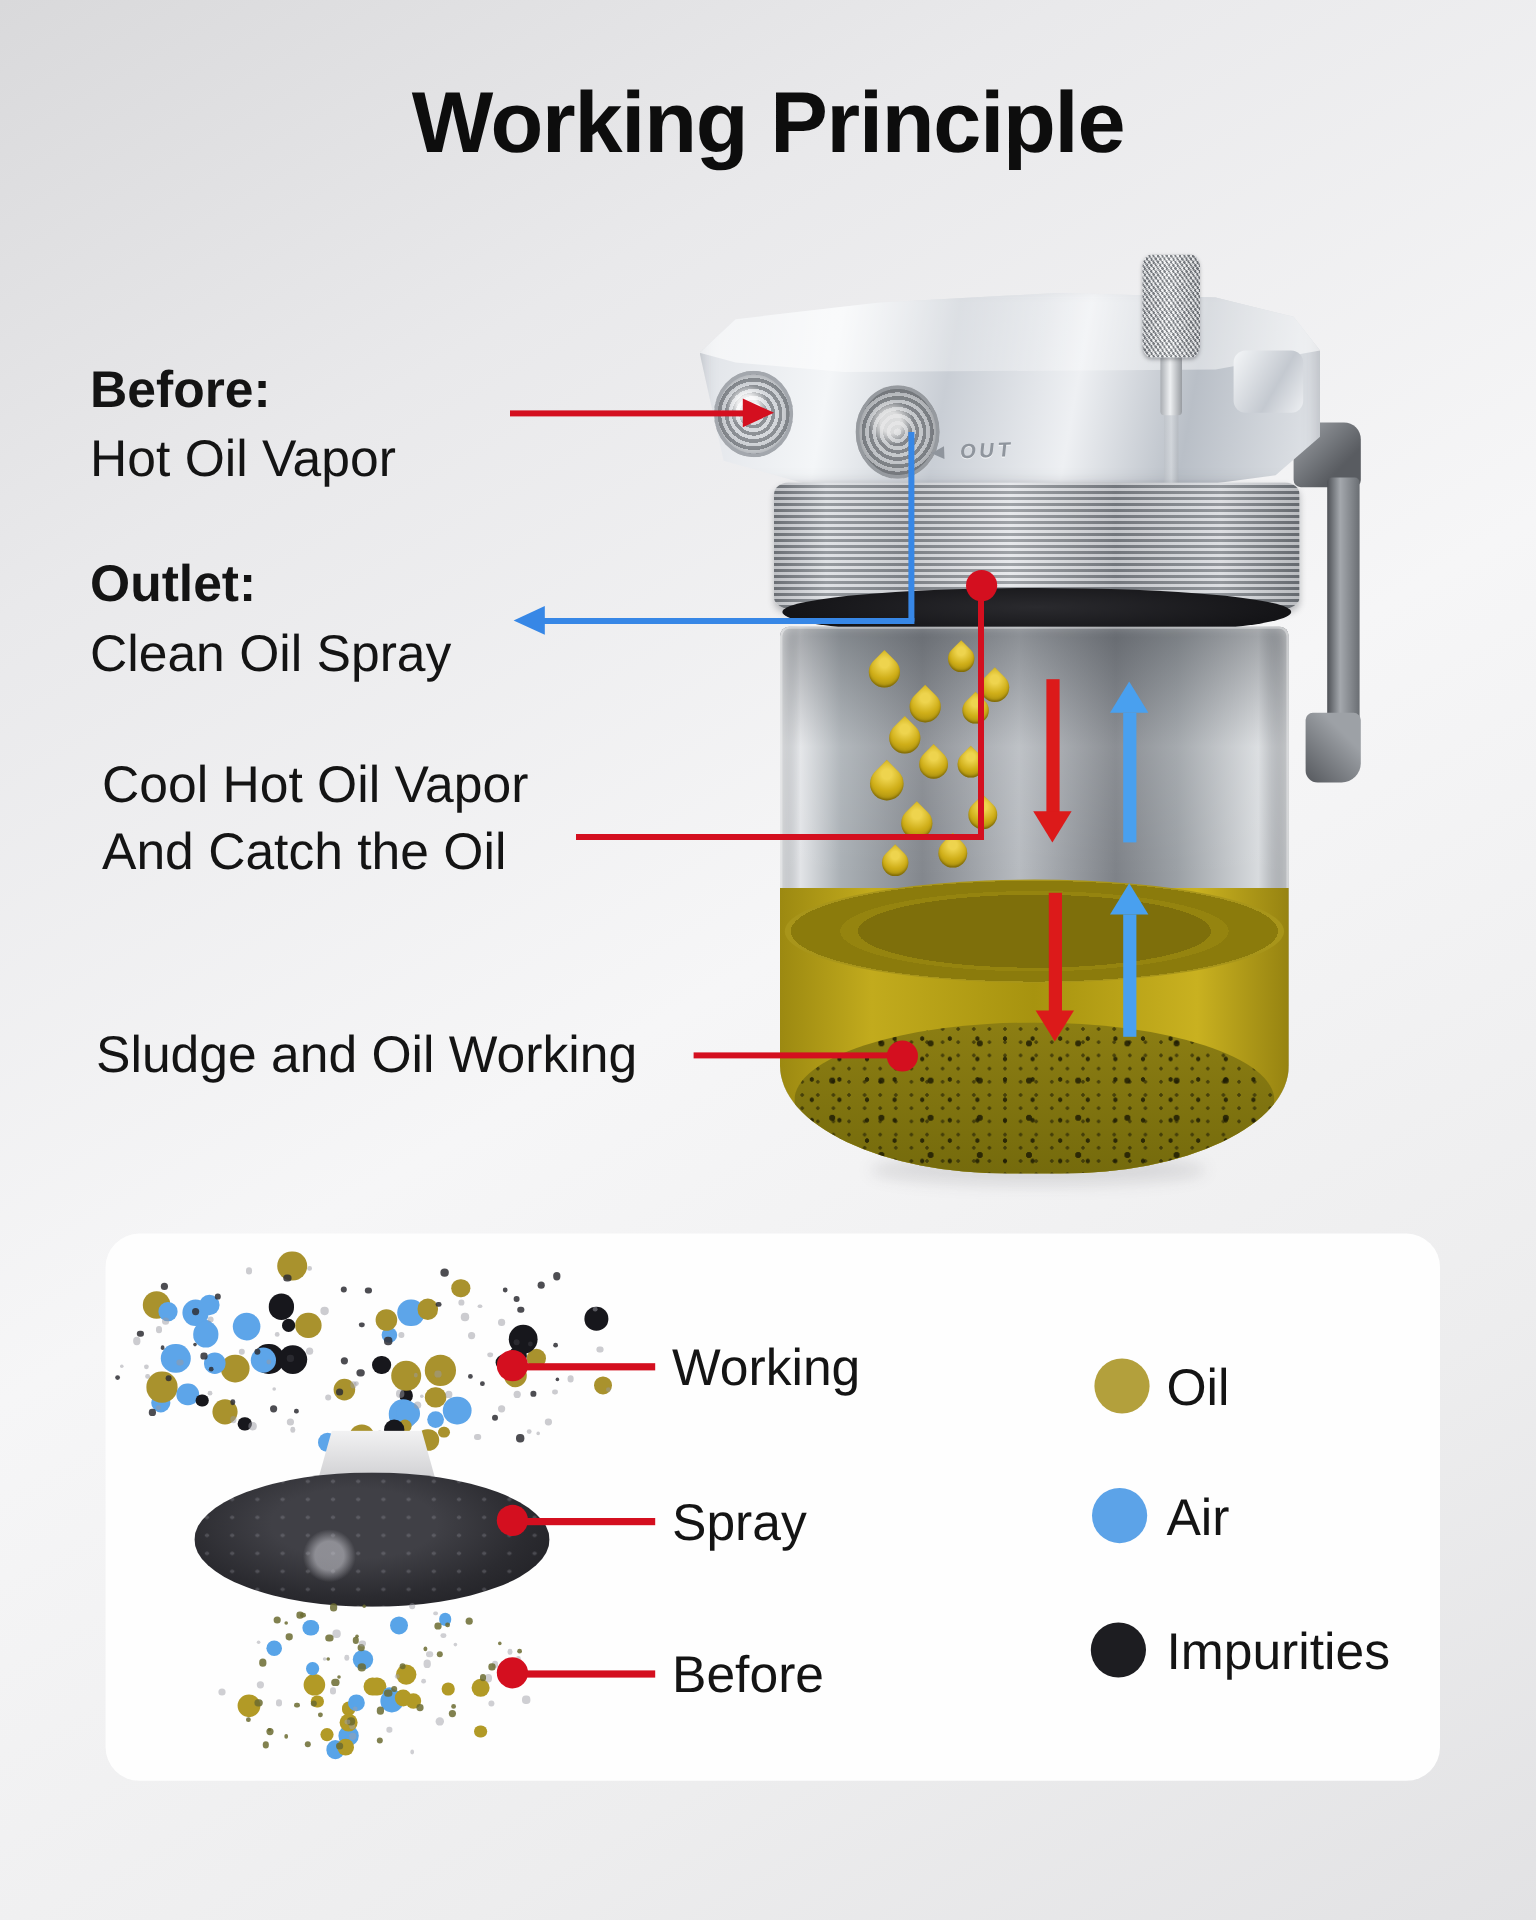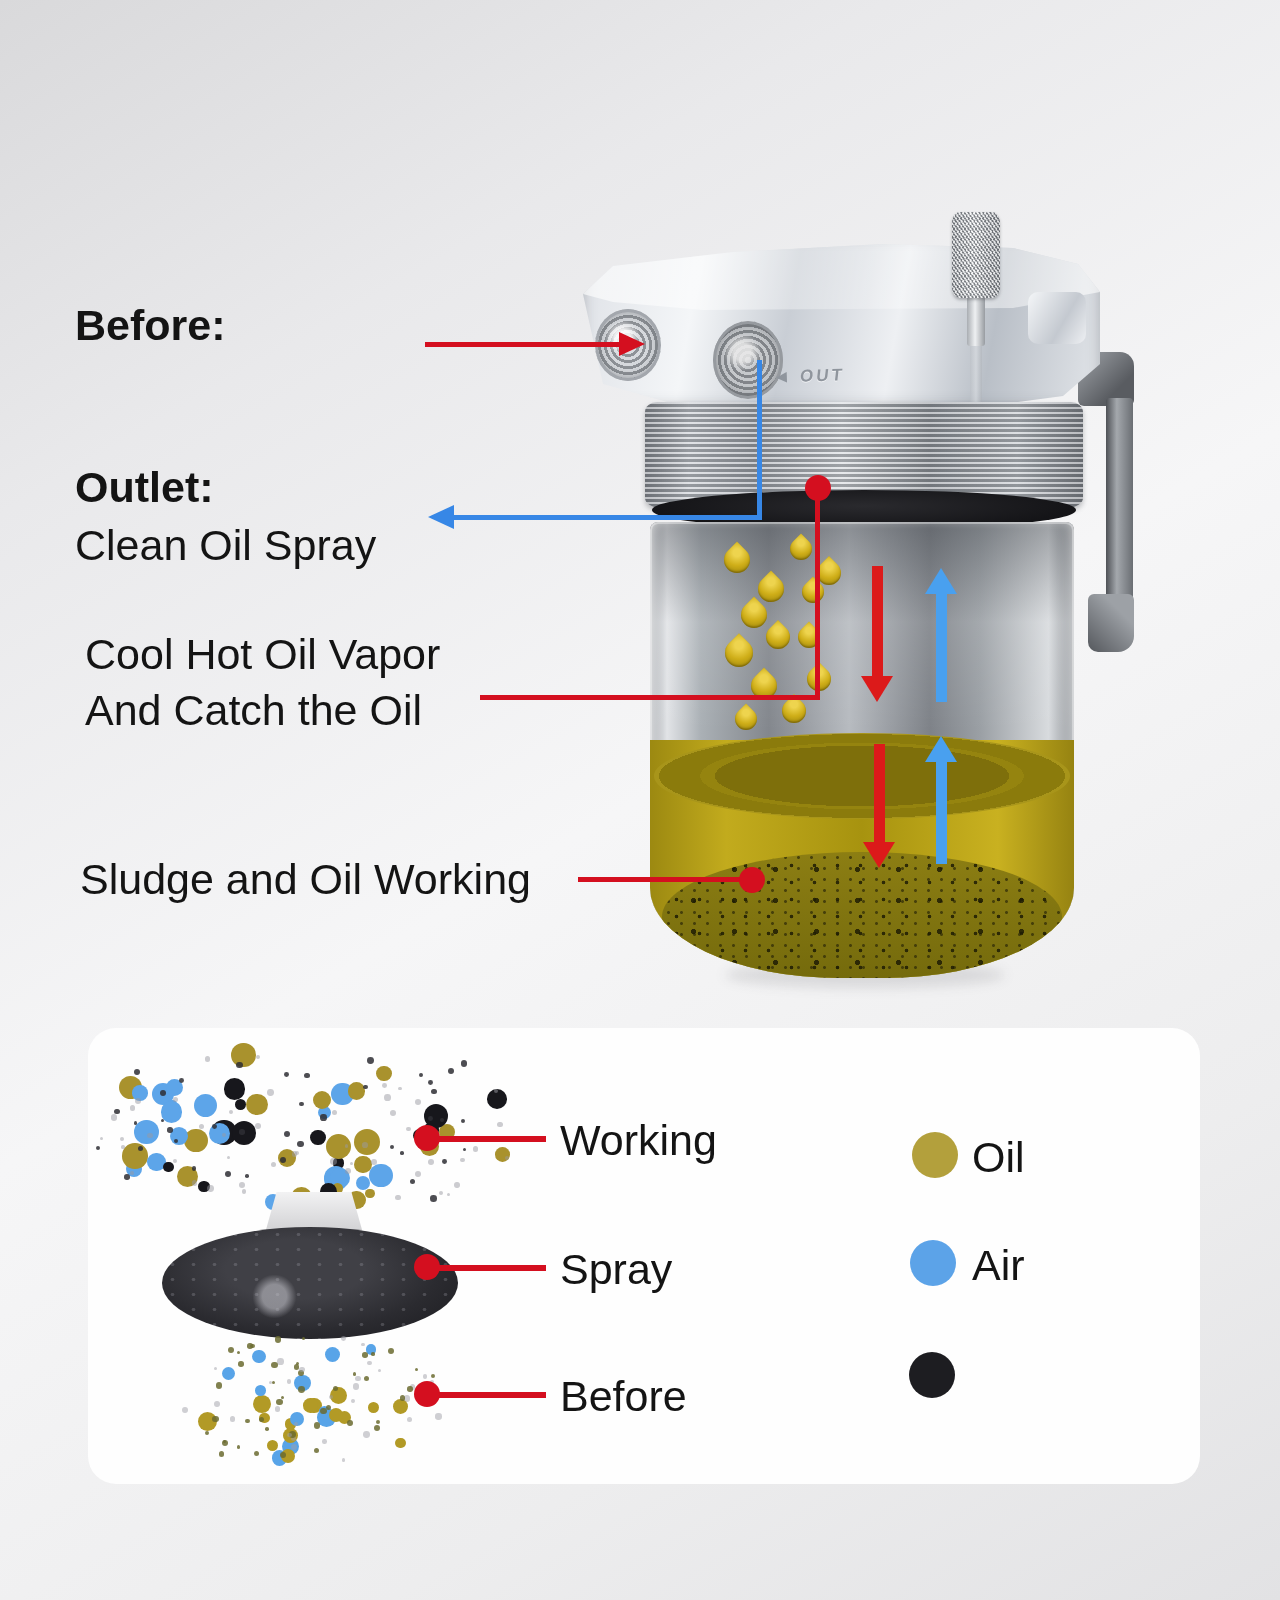--- a/index.html
+++ b/index.html
@@ -119,23 +119,25 @@
       radial-gradient(ellipse at 45% 38%, #404046 0 30%, #2b2b30 62%, #1a1a1e 100%);
     background-size:100% 100%,21px 15px,100% 100%;}
   .prow-label{color:#141414;font-size:43px;}
   .legend-swatch{width:46px;height:46px;border-radius:50%;}
 </style>
 </head>
 <body>
 
 <div id="stage">
 
+  <div class="abs title">Working Principle</div>
 
   <div class="abs lbl lbl-inlet">
     <b>Before:</b><br>
+    <span>Hot Oil Vapor</span>
   </div>
   <div class="abs lbl lbl-cool">
     <span>Cool Hot Oil Vapor</span><br>
     <span>And Catch the Oil</span>
   </div>
   <div class="abs lbl lbl-outlet">
     <b>Outlet:</b><br>
     <span>Clean Oil Spray</span>
   </div>
   <div class="abs lbl lbl-sludge">Sludge and Oil Working</div>
@@ -471,14 +473,15 @@
 
   <div class="abs dotr" style="left:414px;top:1381px;"></div>
   <div class="abs lead hline" style="left:438px;top:1392px;width:108px;height:6px;"></div>
   <div class="abs prow-label" style="left:560px;top:1372px;">Before</div>
 
   <div class="abs legend-swatch" style="left: 912px; top: 1132px; background: rgb(179, 160, 60);"></div>
   <div class="abs prow-label" style="left:972px;top:1133px;">Oil</div>
   <div class="abs legend-swatch" style="left: 910px; top: 1240px; background: rgb(92, 163, 232);"></div>
   <div class="abs prow-label" style="left:972px;top:1241px;">Air</div>
   <div class="abs legend-swatch" style="left: 909px; top: 1352px; background: rgb(29, 29, 33);"></div>
+  <div class="abs prow-label" style="left:972px;top:1353px;">Impurities</div>
 
 </div>
 
 </body></html>

